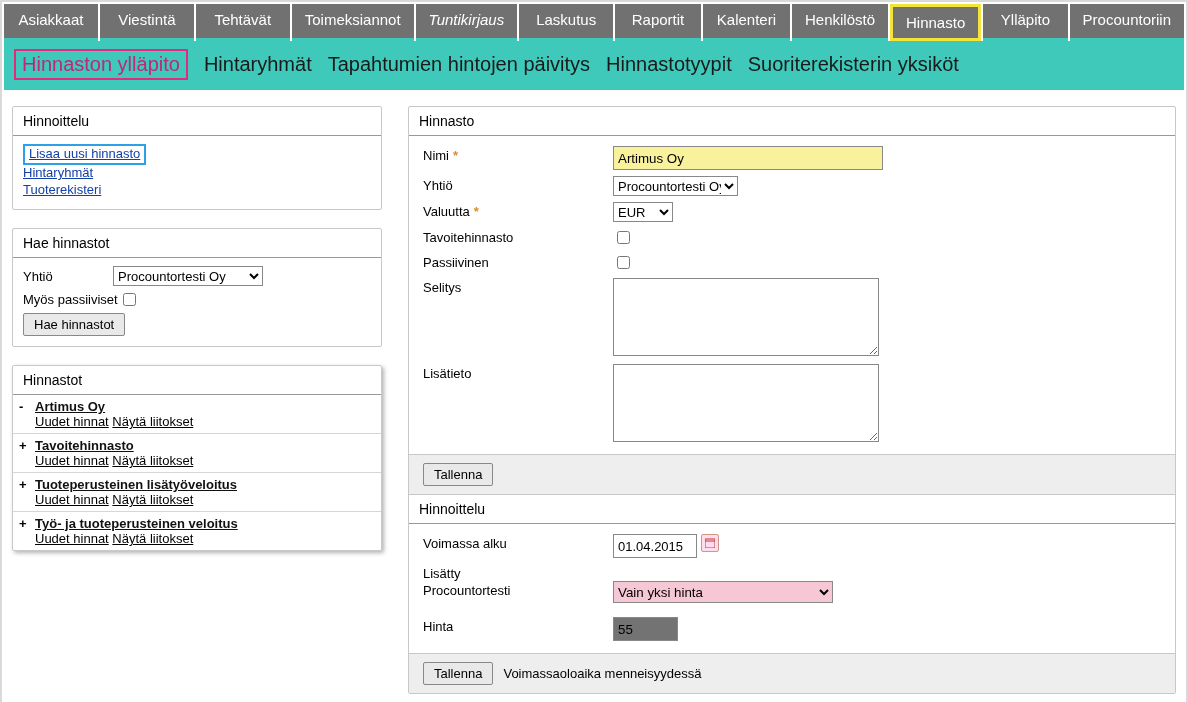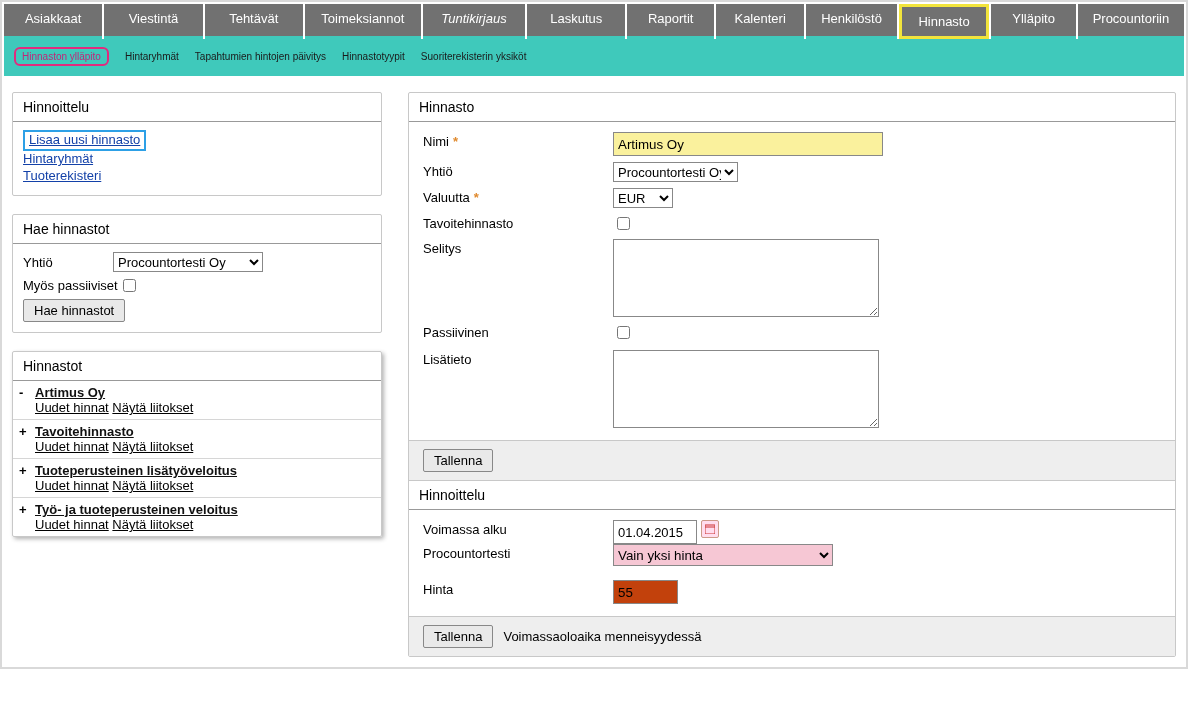--- a/index.html
+++ b/index.html
@@ -1,22 +1,22 @@
 <!DOCTYPE html>
 <html><head>
 <meta charset="utf-8">
 <style>
   html, body { margin:0; padding:0; font-family: Arial, Helvetica, sans-serif; font-size:13px; background:#fff; }
   .wrap { border:2px solid #d9d9d9; margin:0; padding:2px 2px 2px 2px; }
   
   .tabs { display:flex; gap:2px; background:#fff; padding:0 0 0 0; }
-  .tab { background:#717171; color:#fff; padding:7px 0; text-align:center; font-size:13px; cursor:pointer; border-bottom:3px solid #3fc9bb; }
+  .tab { background:#717171; color:#fff; padding:7px 13px; text-align:center; font-size:15px; cursor:pointer; border-bottom:3px solid #3fc9bb; }
   .tab.active { border:3px solid #f2e43c; background:#717171; }
   .subnav { background:#3fc9bb; padding:8px 10px 10px 10px; display:flex; gap:16px; align-items:center; }
-  .subnav a { color:#1a1a1a; text-decoration:none; font-size:10px;border-radius:6px; }
+  .subnav a { color:#1a1a1a; text-decoration:none; font-size:20px; }
   .subnav a.active { color:#c12679; border:2px solid #e32a7e; padding:2px 6px; font-weight:normal; background:#3fc9bb; }
   .cols { display:flex; gap:26px; padding:16px 8px 8px 8px; align-items:flex-start;justify-content:space-between; }
   .left { width:370px; flex:0 0 370px; }
   .right { flex:1; border:1px solid #c8c8c8; border-radius:2px; }
   .panel { border:1px solid #c8c8c8; border-radius:2px; margin-bottom:18px; }
   .panel h3, .section-hdr { font-size:14px; font-weight:normal; padding:6px 10px; border-bottom:1px solid #999; margin:0; }
   .panel-body { padding:8px 10px 10px 10px; }
   .link-list a { display:block; color:#1341a8; text-decoration:underline; font-size:13px; margin-bottom:2px; }
   .highlight-link { border:2px solid #2da0e6; padding:0 4px; display:inline-block; }
   .form-row { display:flex; margin-bottom:4px; align-items:center; }
@@ -29,21 +29,21 @@
   .hlist .row:last-child { border-bottom:none; }
   .exp { width:10px; flex:0 0 10px; font-weight:bold; cursor:pointer; }
   .row .content .title { font-weight:bold; text-decoration:underline; color:#111; }
   .row .content a { color:#000000; text-decoration:underline; }
   
   .rform { padding:10px 14px 6px 14px; }
   .rform .fr { display:flex; margin-bottom:6px; }
   .rform .fr .lab { width:190px; flex:0 0 190px; padding-top:2px; }
   .req { color:#e08a2e; font-weight:bold; padding-left:4px;}
   .nimi { background:#faf19d; border:1px solid #888; height:18px; width:260px; padding:2px 4px;}
-  .hinta { background:#c2410c; border:1px solid #888; height:18px; width:55px; padding:2px 4px;}
+  .hinta { background:#737373; border:1px solid #888; height:18px; width:55px; padding:2px 4px;}
   .pinksel { background:#f6c7d4; border:1px solid #888; height:22px; width:220px;}
   .bigta { width:260px; height:72px; border:1px solid #888; resize:both; }
   .barsave { border-top:1px solid #c8c8c8; border-bottom:1px solid #c8c8c8; background:#eee; padding:8px 14px; }
   .barsave2 { border-top:1px solid #c8c8c8; background:#eee; padding:8px 14px; display:flex; align-items:center; gap:10px;}
   .dateicon { font-family:inherit; cursor:pointer; display:inline-flex; align-items:center; justify-content:center; width:16px; height:16px; border:1px solid #c98; background:#fde; border-radius:2px; margin-left:4px; }
 </style>
 </head>
 <body>
 
 <div class="wrap">
@@ -142,26 +142,26 @@
         </div>
         <div class="fr">
           <div class="lab"><span>Valuutta</span><span class="req">*</span></div>
           <select class="sel" style="width:60px;"><option>EUR</option></select>
         </div>
         <div class="fr">
           <div class="lab">Tavoitehinnasto</div>
           <input type="checkbox" style="">
         </div>
         <div class="fr">
+          <div class="lab">Passiivinen</div>
+          <input type="checkbox" style="">
+        </div>
+        <div class="fr">
           <div class="lab">Selitys</div>
           <textarea class="bigta" style=""></textarea>
-        </div>
-        <div class="fr">
-          <div class="lab">Passiivinen</div>
-          <input type="checkbox" style="">
         </div>
         <div class="fr" style="margin-top:8px;">
           <div class="lab">Lisätieto</div>
           <textarea class="bigta" style=""></textarea>
         </div>
       </div>
       <div class="barsave">
         <button class="btn">Tallenna</button>
       </div>
       <div class="section-hdr" style="border-top:none;">Hinnoittelu</div>
@@ -169,20 +169,23 @@
         <div class="fr">
           <div class="lab">Voimassa alku</div>
           <input class="txt" style="width: 74px; height: 18px; padding: 2px 4px;" value="01.04.2015">
           <span class="dateicon">
             <svg width="10" height="10" viewBox="0 0 10 10">
                 <rect x="0" y="1" width="10" height="9" fill="none" stroke="#c33" stroke-width="1"></rect>
                 <line x1="0" y1="3" x2="10" y2="3" stroke="#c33"></line>
               </svg>
           </span>
         </div>
+        <div class="fr">
+          <div class="lab">Lisätty</div>
+        </div>
         <div class="fr" style="margin-top:-6px;">
           <div class="lab">Procountortesti</div>
           <select class="pinksel"><option>Vain yksi hinta</option></select>
         </div>
         <div class="fr" style="margin-top:14px;">
           <div class="lab">Hinta</div>
           <input class="hinta" value="55" style="">
         </div>
       </div>
       <div class="barsave2">

